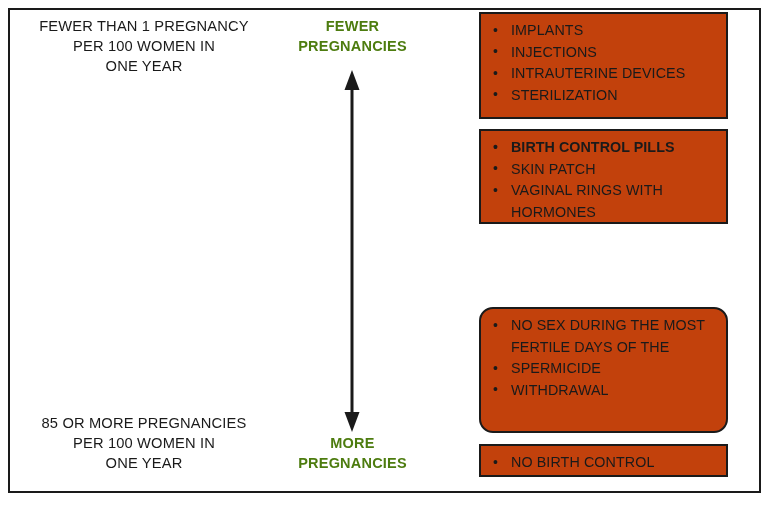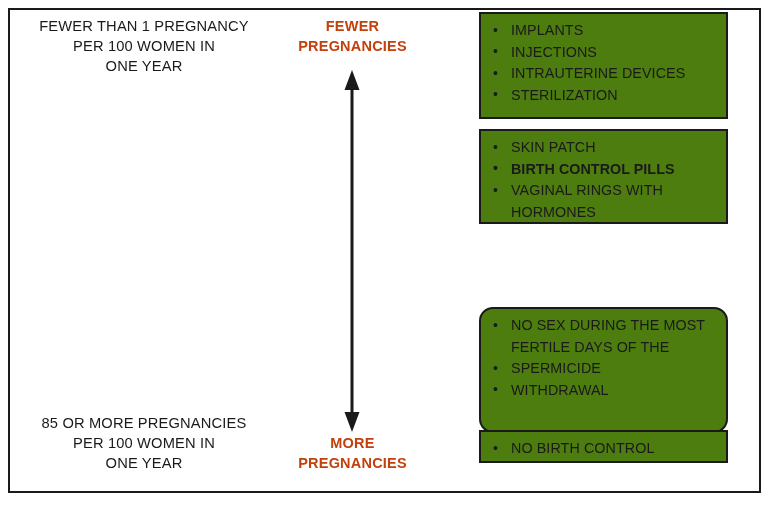--- a/index.html
+++ b/index.html
@@ -65,21 +65,21 @@
     height: 485px;
   }
   .mid-heading {
     position: absolute;
     width: 165px;
     text-align: center;
     font-size: 14.5px;
     font-weight: bold;
     line-height: 20px;
     letter-spacing: 0.2px;
-    color: #c2410c;
+    color: #4d7c0f;
   }
   .mid-heading .ln { display: block; white-space: nowrap; }
   .mid-top    { top: 8px; }
   .mid-bottom { top: 425px; }
 
   .arrow-svg {
     position: absolute;
     left: 0;
     top: 62px;
     width: 165px;
@@ -93,28 +93,28 @@
     top: 10px;
     width: 250px;
     height: 480px;
   }
   .method-box {
     position: absolute;
     left: 0;
     width: 249px;
     border: 2.2px solid #1a1a1a;
     box-sizing: border-box;
-    background: #4d7c0f;
+    background: #c2410c;
     padding: 6px 6px 6px 8px;
   }
   .box-1 { top: 2px;   height: 107px; }
   .box-2 { top: 119px; height: 95px; }
   .box-3 { top: 225px; height: 48px; }
   .box-4 { top: 297px; height: 126px; border-radius: 14px; }
-  .box-5 { top: 420px; height: 33px; }
+  .box-5 { top: 434px; height: 33px; }
 
   .method-list {
     margin: 0;
     padding: 0;
     list-style: none;
   }
   .method-item {
     position: relative;
     padding-left: 22px;
     font-size: 14.3px;
@@ -195,27 +195,27 @@
           <span class="ln">INTRAUTERINE DEVICES</span>
         </li>
         <li class="method-item">
           <span class="ln">STERILIZATION</span>
         </li>
       </ul>
     </div>
 
     <div class="method-box box-2">
       <ul class="method-list">
-        <li class="method-item">
-          <span class="ln">SKIN PATCH</span>
-        </li>
         <li class="method-item emphasized">
           <span class="ln">BIRTH CONTROL PILLS</span>
         </li>
         <li class="method-item">
+          <span class="ln">SKIN PATCH</span>
+        </li>
+        <li class="method-item">
           <span class="ln">VAGINAL RINGS WITH</span>
           <span class="ln">HORMONES</span>
         </li>
       </ul>
     </div>
 
 
     <div class="method-box box-4">
       <ul class="method-list">
         <li class="method-item">

